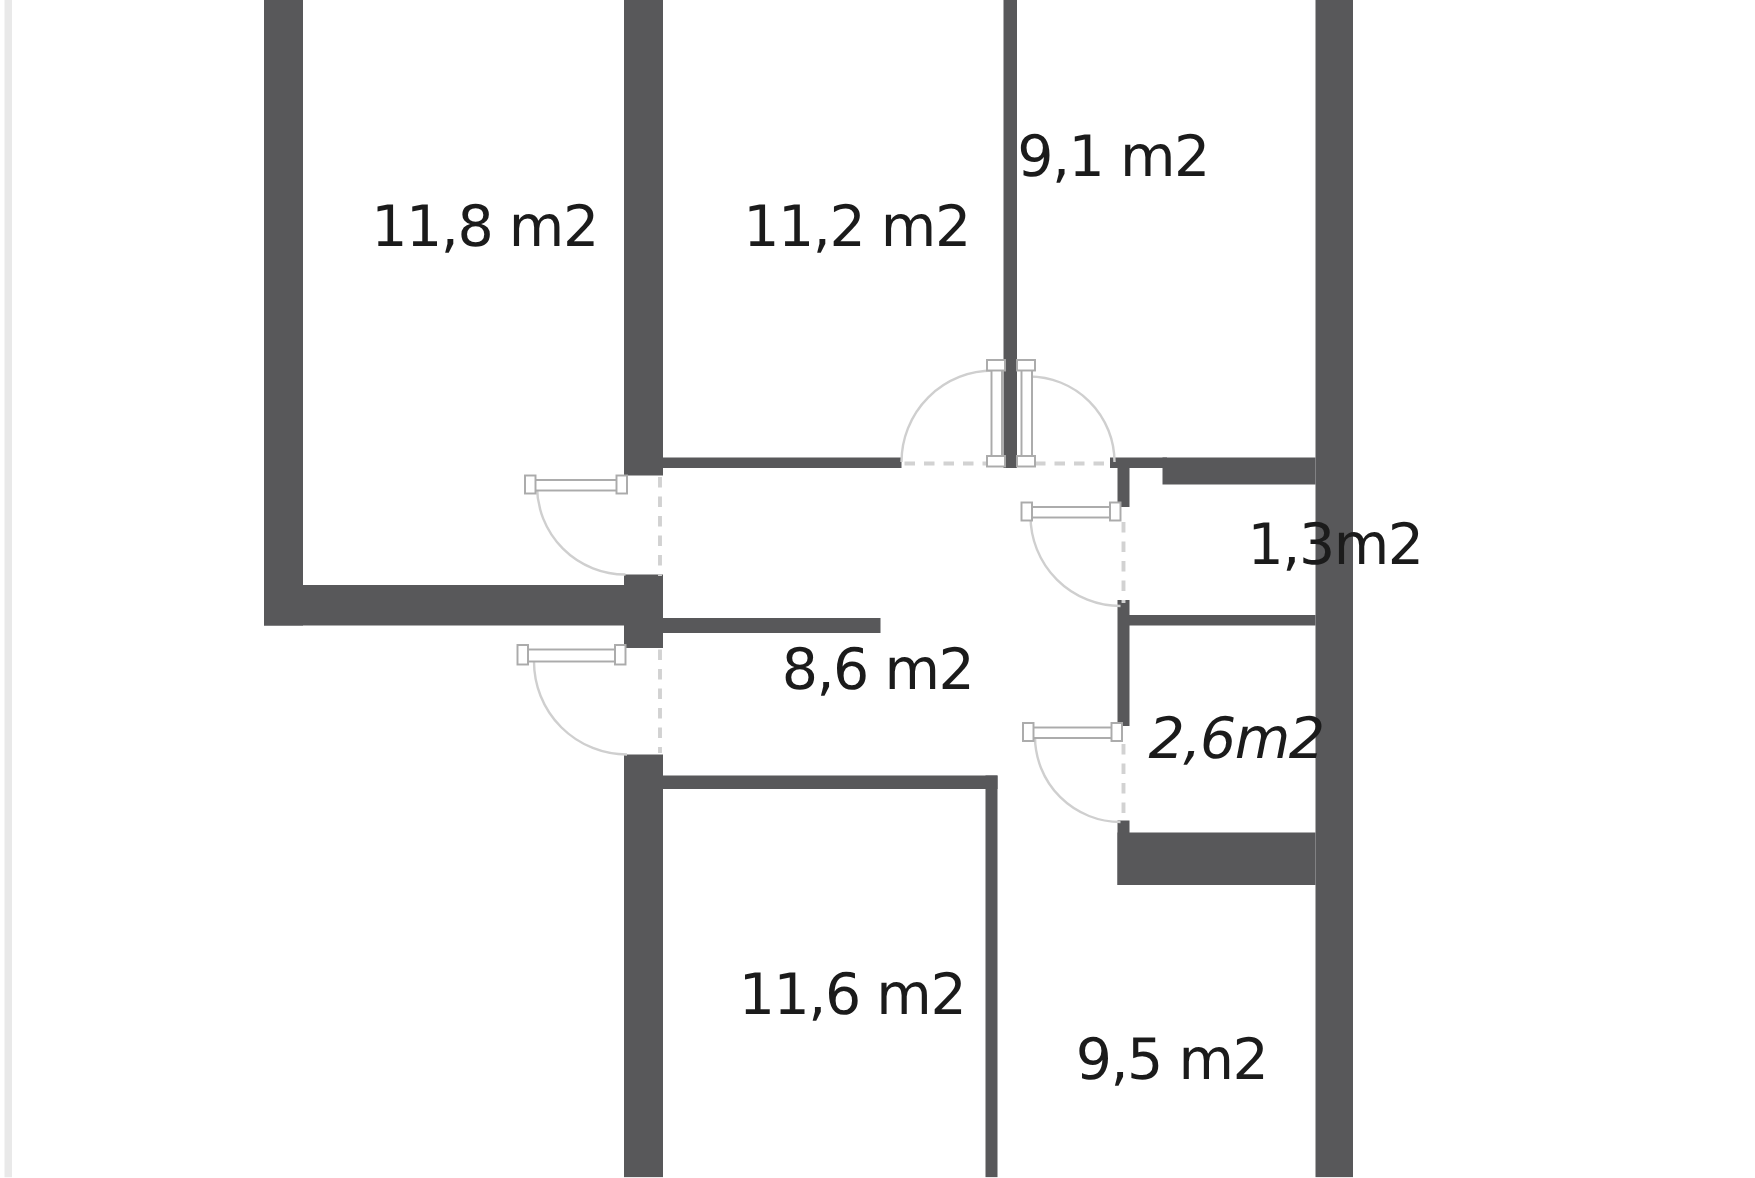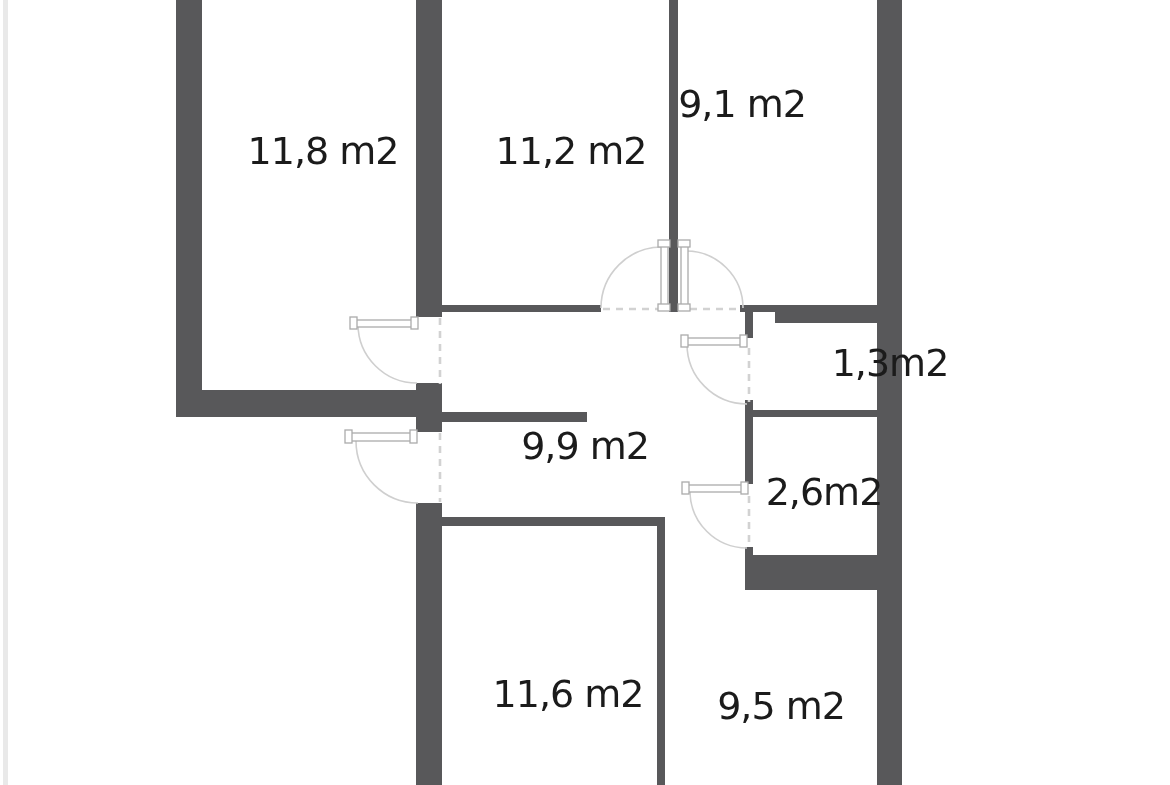--- a/index.html
+++ b/index.html
@@ -123,18 +123,18 @@
         <rect class="cap" x="741" y="482" width="7" height="12"></rect>
       </g>
     </g>
   </svg>
 
   <div id="room-labels">
       <div class="room-label" style="left: 323px; top: 151px;">11,8 m2</div>
       <div class="room-label" style="left: 571px; top: 104px; margin-top: 47px;">11,2 m2</div>
       <div class="room-label" style="left: 742px; top: 104px;">9,1 m2</div>
       <div class="room-label" style="left: 870px; top: 363px; margin-left: 20px;">1,3m2</div>
-      <div class="room-label" style="left: 585px; top: 446px;">9,9 m2</div>
-      <div class="room-label" style="left: 824px; top: 492px;">2,6m2</div>
-      <div class="room-label" style="left: 568px; top: 663px; margin-top: 31px;">11,6 m2</div>
+      <div class="room-label" style="left: 585px; top: 446px;">8,6 m2</div>
+      <div class="room-label" style="left: 824px; top: 492px; font-style: italic;">2,6m2</div>
+      <div class="room-label" style="left: 568px; top: 663px;">11,6 m2</div>
       <div class="room-label" style="left: 781px; top: 706px;">9,5 m2</div>
     </div>
 </div>
 
 </body></html>

